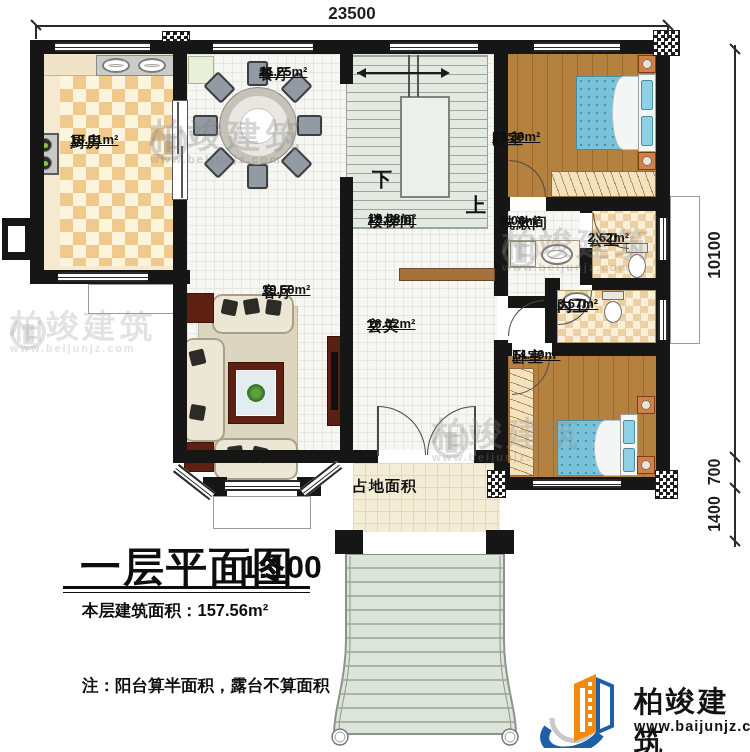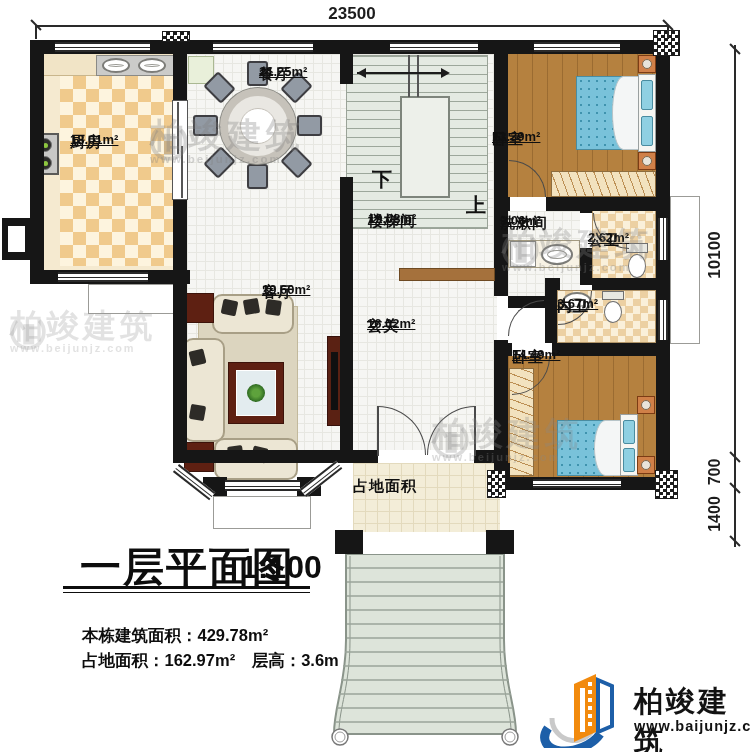--- a/index.html
+++ b/index.html
@@ -339,22 +339,22 @@
   <div class="tick45" style="left:728px;top:487px;"></div>
   <div class="tick45" style="left:728px;top:540px;"></div>
   <div class="dim vdim" style="left:685px;top:245px;width:60px;text-align:center;">10100</div>
   <div class="dim vdim" style="left:688px;top:463px;width:54px;text-align:center;font-size:16px;">700</div>
   <div class="dim vdim" style="left:688px;top:505px;width:54px;text-align:center;font-size:16px;">1400</div>
 
   <div class="tb-title" style="left:80px;top:540px;text-align:right;">一层平面图</div>
   <div class="tb-scale" style="left:240px;top:549px;">1:100</div>
   <div style="left:63px;top:586px;width:247px;height:3px;background:#0d0d0d;"></div>
   <div style="left:63px;top:592px;width:247px;height:1px;background:#0d0d0d;"></div>
-  <div class="tb-line" style="left:82px;top:625px;">本栋建筑面积：429.78m²</div>
-  <div class="tb-line" style="left:82px;top:650px;">占地面积：162.97m²　层高：3.6m</div>
+  <div class="tb-line" style="left:82px;top:600px;">本层建筑面积：157.56m²</div>
+  <div class="tb-line" style="left:82px;top:675px;">注：阳台算半面积，露台不算面积</div>
 
   <svg style="left:538px;top:666px;" width="92" height="82" viewBox="0 0 92 82">
     <path d="M14 52 a22 22 0 1 0 30 -20" fill="none" stroke="#c9c9c9" stroke-width="5"></path>
     <path d="M10 62 a30 18 -20 0 0 52 6" fill="none" stroke="#1d5fa8" stroke-width="9"></path>
     <polygon points="36,18 58,8 58,66 36,76" fill="#f28a0d"></polygon>
     <polygon points="60,14 74,20 74,60 60,66" fill="none" stroke="#1d5fa8" stroke-width="4"></polygon>
     <rect x="42" y="22" width="5" height="44" fill="#ffffff"></rect>
     <rect x="50" y="16" width="4" height="4" fill="#fff"></rect>
       <rect x="50" y="24" width="4" height="4" fill="#fff"></rect>
     <rect x="50" y="32" width="4" height="4" fill="#fff"></rect>

